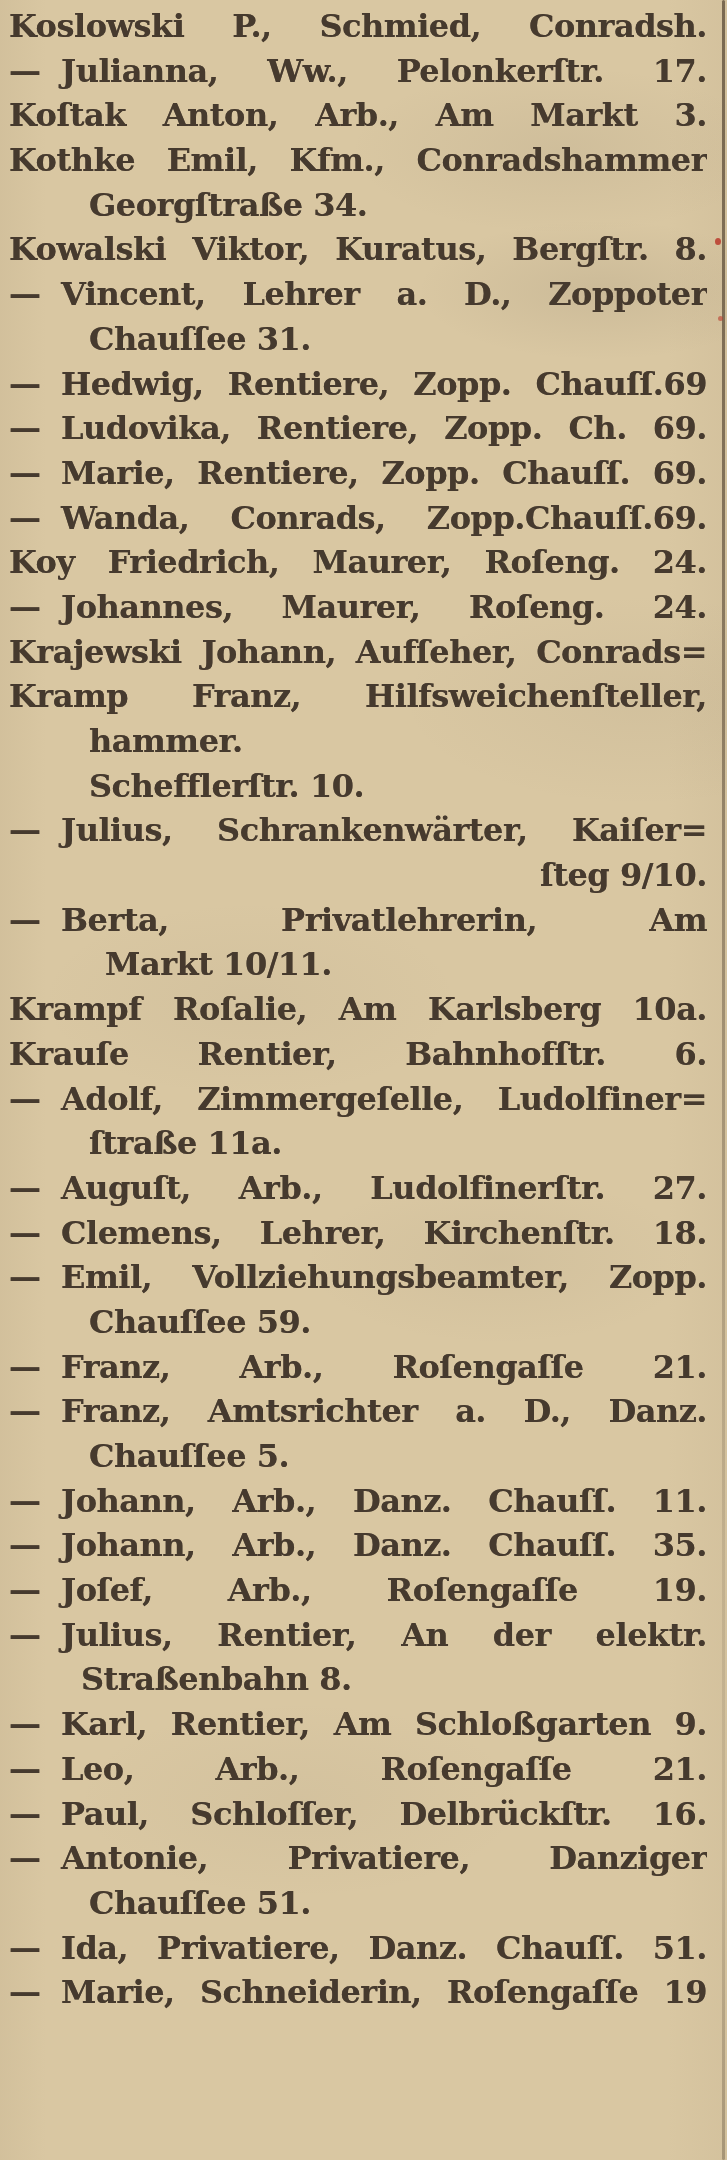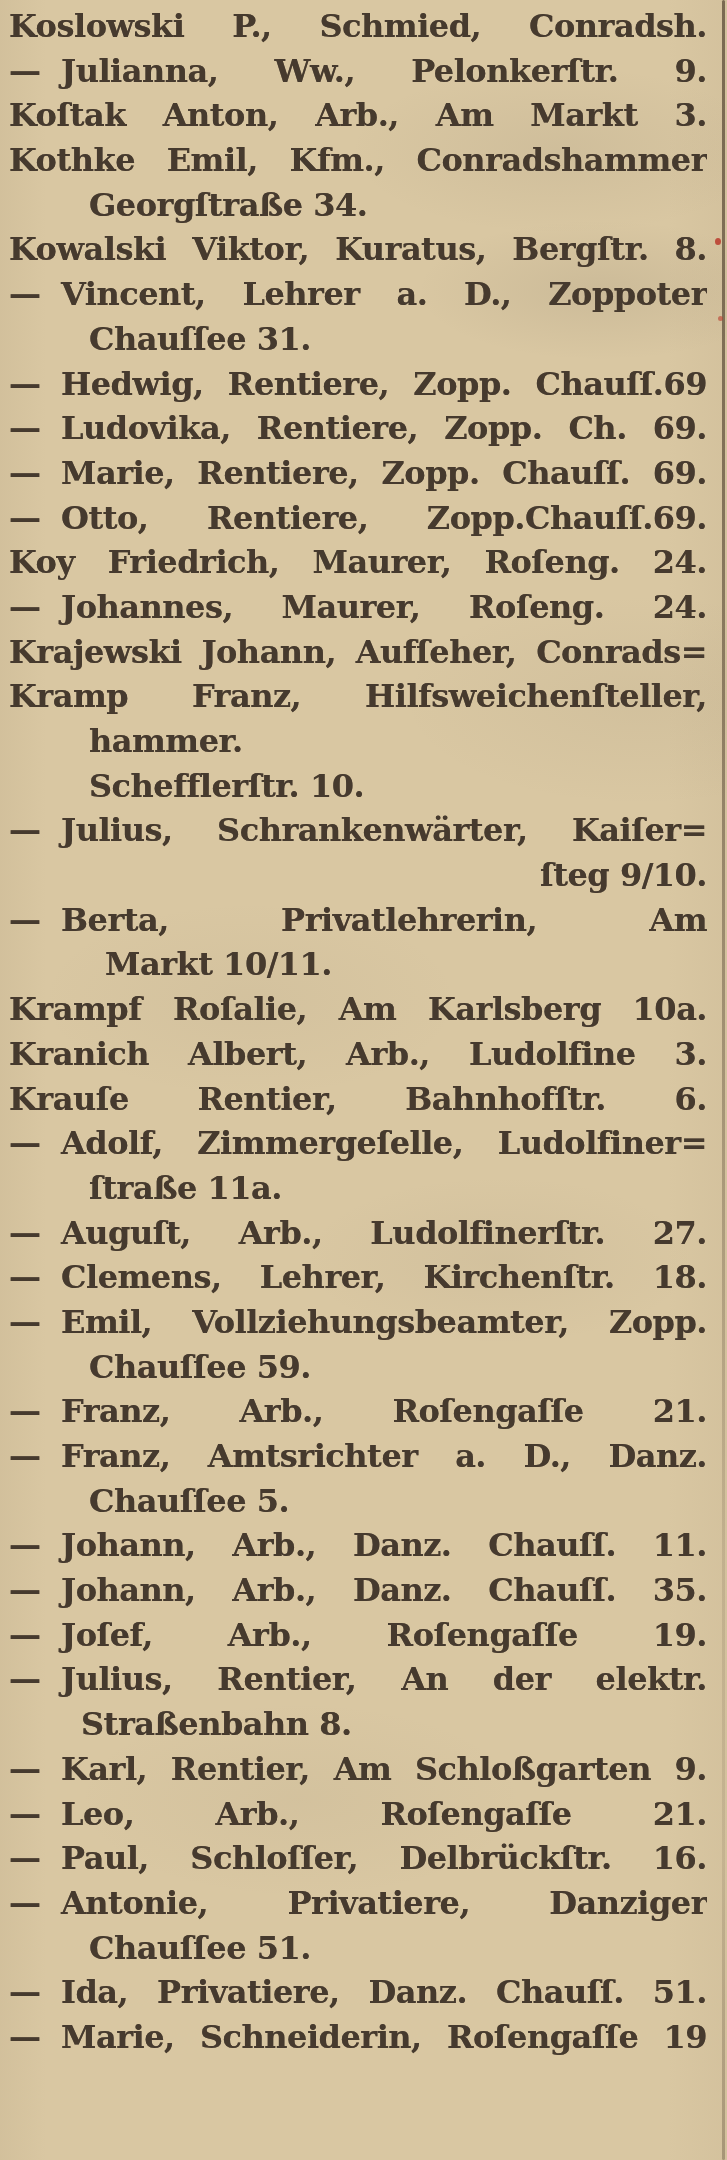--- a/index.html
+++ b/index.html
@@ -91,21 +91,21 @@
   .red-speck.s2 { right: 4px; top: 316px; width: 5px; height: 5px; opacity: 0.7; }
 </style>
 </head>
 <body>
 
 <div class="page">
   <div class="lines">
       <div class="line main">Koslowski P., Schmied, Conradsh.</div>
       <div class="line dash">
         <span class="dash-glyph">—</span>
-        <span class="line-text">Julianna, Ww., Pelonkerſtr. 9.</span>
+        <span class="line-text">Julianna, Ww., Pelonkerſtr. 17.</span>
       </div>
       <div class="line main">Koſtak Anton, Arb., Am Markt 3.</div>
       <div class="line main">Kothke Emil, Kfm., Conradshammer</div>
       <div class="line cont">Georgſtraße 34.</div>
       <div class="line main">Kowalski Viktor, Kuratus, Bergſtr. 8.</div>
       <div class="line dash">
         <span class="dash-glyph">—</span>
         <span class="line-text">Vincent, Lehrer a. D., Zoppoter</span>
       </div>
       <div class="line cont">Chauſſee 31.</div>
@@ -116,21 +116,21 @@
       <div class="line dash">
         <span class="dash-glyph">—</span>
         <span class="line-text">Ludovika, Rentiere, Zopp. Ch. 69.</span>
       </div>
       <div class="line dash">
         <span class="dash-glyph">—</span>
         <span class="line-text">Marie, Rentiere, Zopp. Chauſſ. 69.</span>
       </div>
       <div class="line dash">
         <span class="dash-glyph">—</span>
-        <span class="line-text">Otto, Rentiere, Zopp.Chauſſ.69.</span>
+        <span class="line-text">Wanda, Conrads, Zopp.Chauſſ.69.</span>
       </div>
       <div class="line main">Koy Friedrich, Maurer, Roſeng. 24.</div>
       <div class="line dash">
         <span class="dash-glyph">—</span>
         <span class="line-text">Johannes, Maurer, Roſeng. 24.</span>
       </div>
       <div class="line main">Krajewski Johann, Aufſeher, Conrads=</div>
       <div class="line main">Kramp Franz, Hilfsweichenſteller,</div>
       <div class="line cont">hammer.</div>
       <div class="line cont">Schefflerſtr. 10.</div>
@@ -138,21 +138,20 @@
         <span class="dash-glyph">—</span>
         <span class="line-text">Julius, Schrankenwärter, Kaiſer=</span>
       </div>
       <div class="line cont" style="padding-left: 118px; text-align: right;">ſteg 9/10.</div>
       <div class="line dash">
         <span class="dash-glyph">—</span>
         <span class="line-text">Berta, Privatlehrerin, Am</span>
       </div>
       <div class="line cont" style="padding-left: 96px;">Markt 10/11.</div>
       <div class="line main">Krampf Roſalie, Am Karlsberg 10a.</div>
-      <div class="line main">Kranich Albert, Arb., Ludolfine 3.</div>
       <div class="line main">Krauſe Rentier, Bahnhofſtr. 6.</div>
       <div class="line dash">
         <span class="dash-glyph">—</span>
         <span class="line-text">Adolf, Zimmergeſelle, Ludolfiner=</span>
       </div>
       <div class="line cont">ſtraße 11a.</div>
       <div class="line dash">
         <span class="dash-glyph">—</span>
         <span class="line-text">Auguſt, Arb., Ludolfinerſtr. 27.</span>
       </div>

